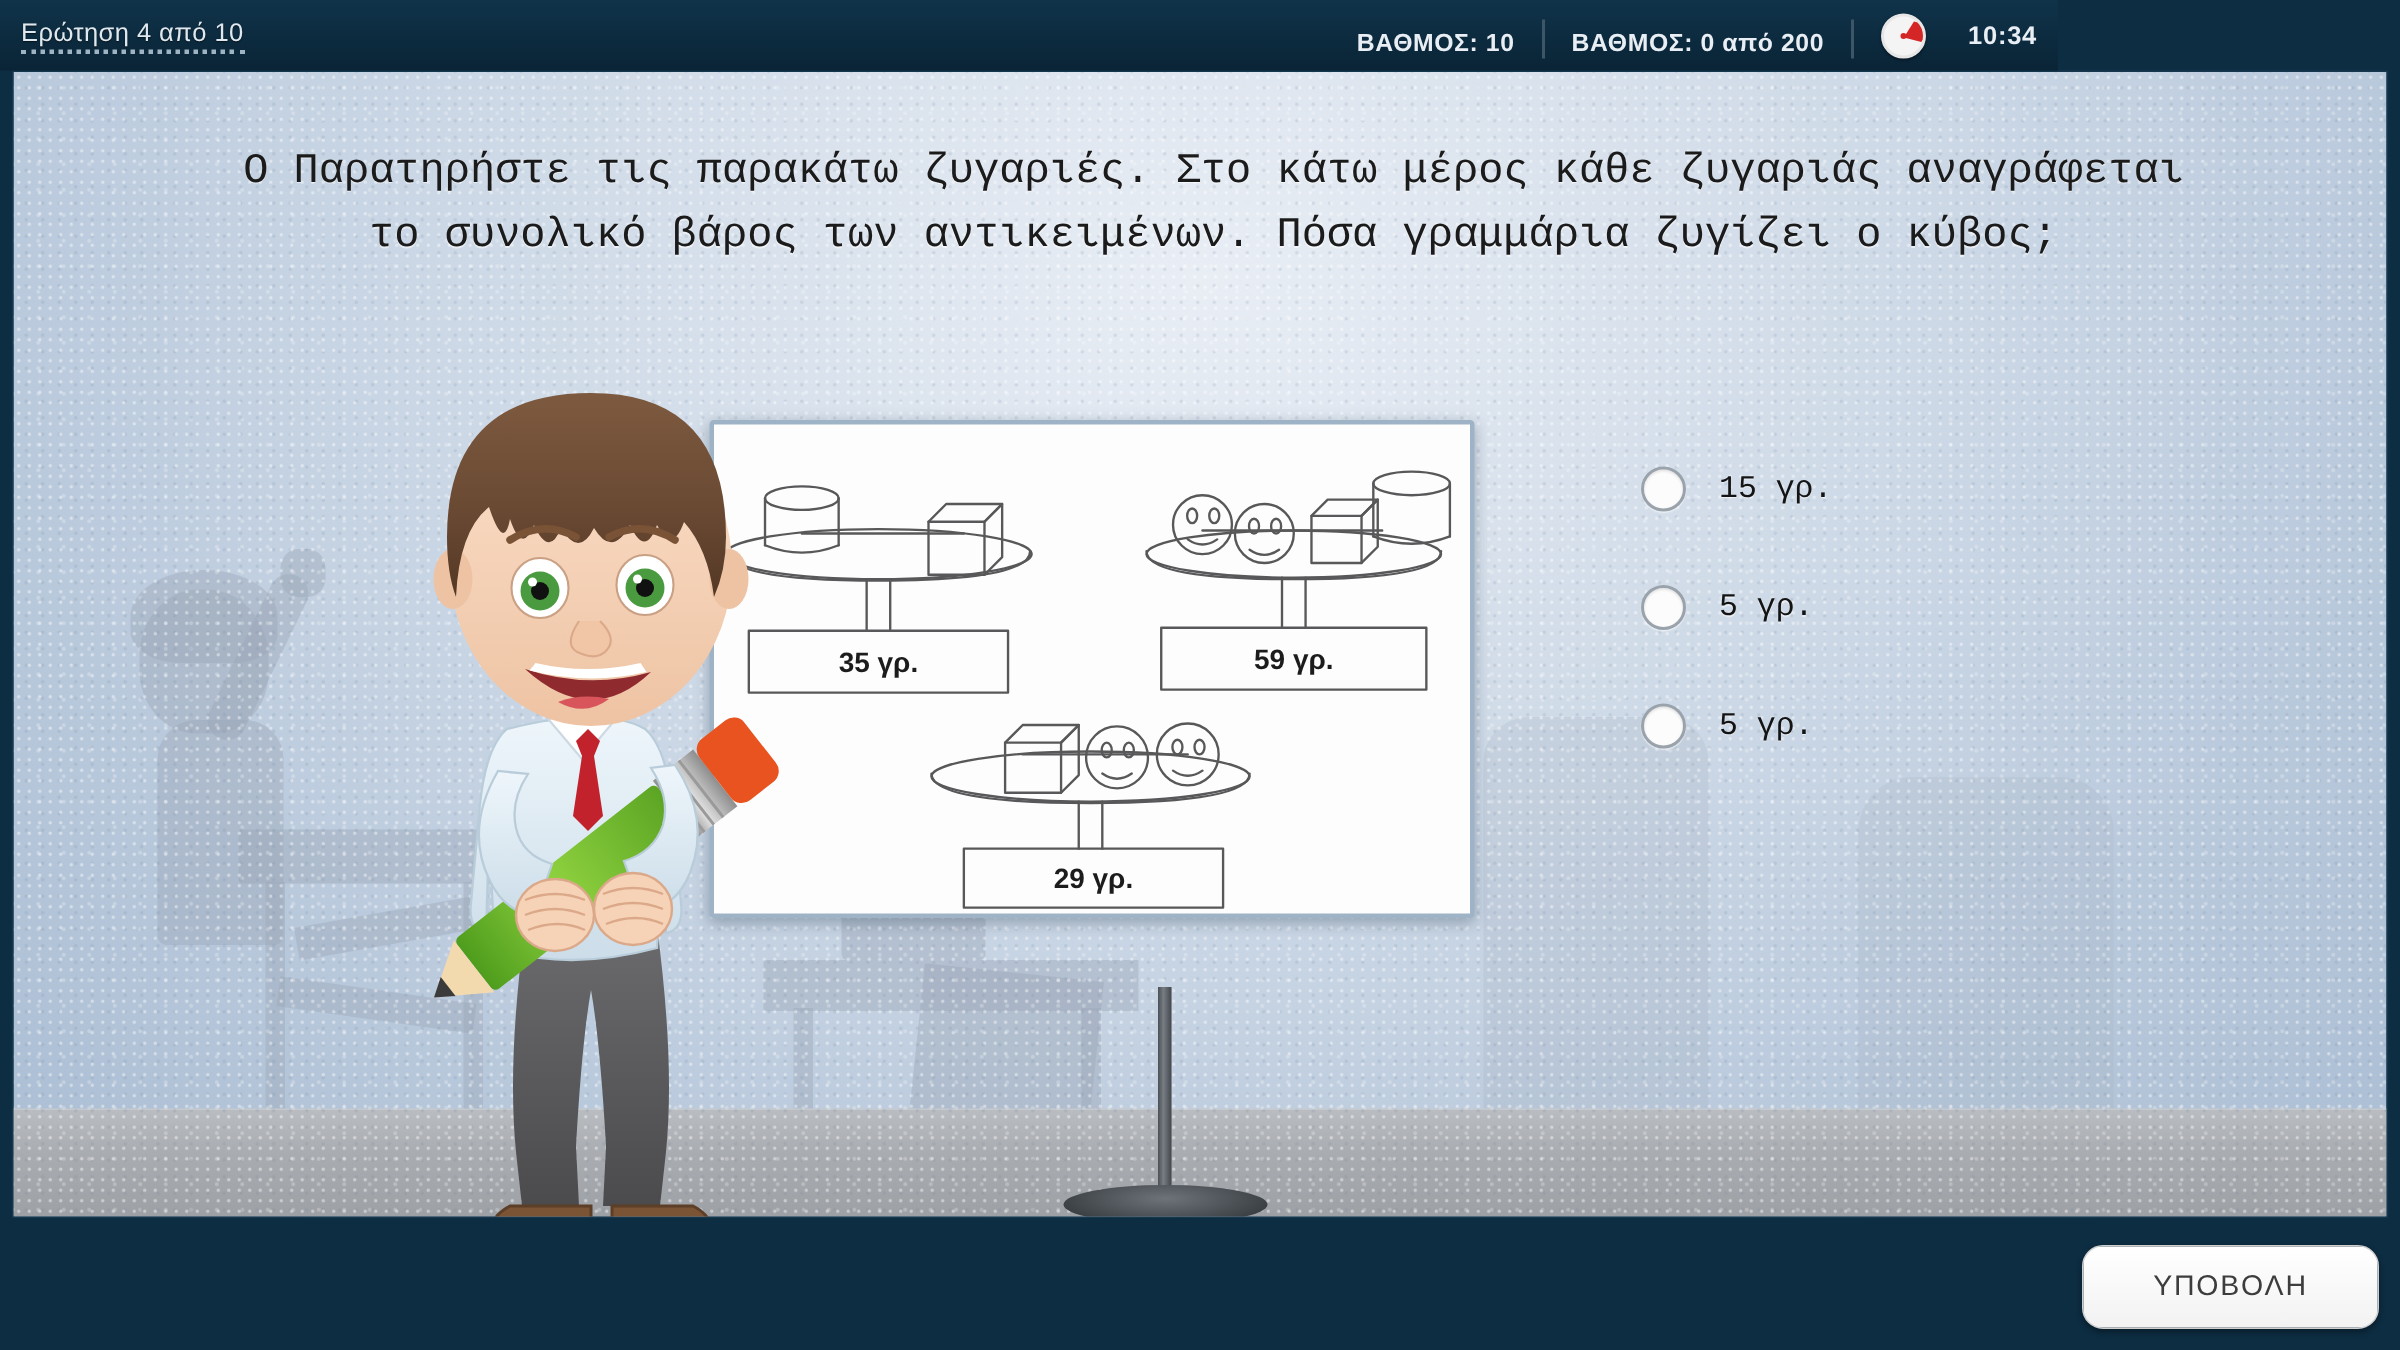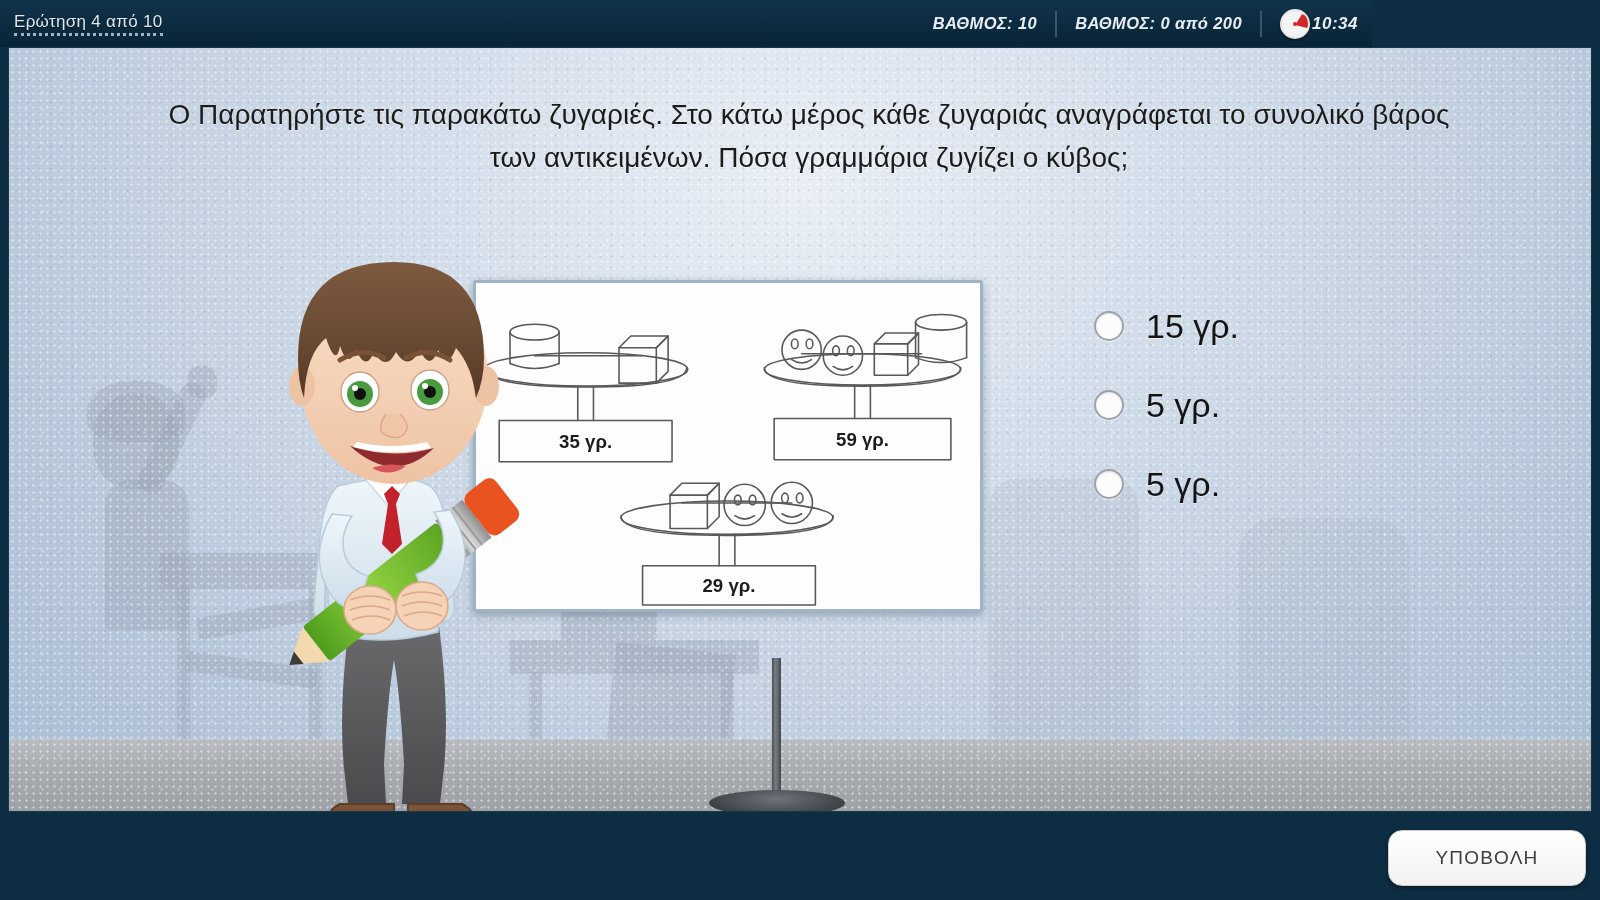--- a/index.html
+++ b/index.html
@@ -17,24 +17,24 @@
     background: linear-gradient(180deg,#10334a 0%,#0c2a3e 60%,#0a2436 100%);
     display: flex; align-items: center; justify-content: space-between;
     padding: 0 14px;
     z-index: 40;
   }
   #qcounter {
     color: #dfe8ee; font-size: 17px; letter-spacing: .3px;
     border-bottom: 3px dotted #9fb4c2; padding-bottom: 1px;
     text-shadow: 0 1px 1px rgba(0,0,0,.6);
   }
-  #header-right { display: flex; align-items: center; color: #e8eef3; font-size: 16.5px; font-weight: bold; font-style: italic; }
+  #header-right { display: flex; align-items: flex-end; color: #e8eef3; font-size: 16.5px; font-weight: bold; }
   #header-right .seg { padding: 0 18px; white-space: nowrap; letter-spacing:.4px; }
   .vdiv { width: 2px; height: 26px; background: #3c5668; }
-  #timer-wrap { display: flex; align-items: center; gap: 2px; padding-left: 18px; }
+  #timer-wrap { display: flex; align-items: center; gap: 28px; padding-left: 18px; }
   #timer-icon {
     width: 30px; height: 30px; border-radius: 50%;
     background: #f4f4f4; border: 2px solid #e6e6e6; position: relative; overflow: hidden;
     box-shadow: 0 1px 2px rgba(0,0,0,.5);
   }
   #timer-icon::after {
     content: ""; position: absolute; left: 50%; top: 8%;
     width: 46%; height: 48%;
     background: #d42626;
     transform-origin: 0% 100%;
@@ -93,21 +93,21 @@
     position: absolute; left: 0; bottom: 0; width: 100%; height: 72px;
     background: linear-gradient(180deg,#b9bcc0 0%, #a9acb1 40%, #9da0a5 100%);
     border-top: 1px solid #c6c9cd;
     z-index: 2;
   }
 
   
   #question {
     position: absolute; left: 150px; top: 46px; width: 1300px;
     text-align: center; z-index: 12;
-    font-family: Liberation Sans, sans-serif;
+    font-family: Liberation Mono, monospace;
     font-size: 28px; line-height: 1.52; color: #1b1b1b;
     text-shadow: 0 1px 0 rgba(255,255,255,.55);
   }
 
   
   #board-stand-pole {
     position: absolute; left: 763px; top: 610px; width: 9px; height: 150px;
     background: linear-gradient(90deg,#4b5055,#777d83 40%,#42474c);
     z-index: 6;
   }
@@ -135,22 +135,22 @@
   #options { position: absolute; left: 1085px; top: 250px; width: 330px; z-index: 14; }
   .option { display: flex; align-items: center; height: 56px; margin-bottom: 23px; cursor: pointer; }
   .radio {
     width: 30px; height: 30px; border-radius: 50%;
     background: #fcfcfd;
     border: 2px solid #9aa3ac;
     box-shadow: inset 0 1px 2px rgba(0,0,0,.12), 0 1px 1px rgba(255,255,255,.6);
     flex: none;
   }
   .option-label {
-    margin-left: 22px; font-size: 34px; color: #141414;
-    font-family: Liberation Sans, sans-serif;
+    margin-left: 22px; font-size: 21px; color: #141414;
+    font-family: Liberation Mono, monospace;
     text-shadow: 0 1px 0 rgba(255,255,255,.5);
   }
 
   
   #submit-btn {
     position: absolute; right: 14px; bottom: 14px;
     width: 198px; height: 56px;
     background: linear-gradient(180deg,#ffffff,#f2f2f2);
     border: 1px solid #cfcfcf; border-radius: 14px;
     display: flex; align-items: center; justify-content: center;

